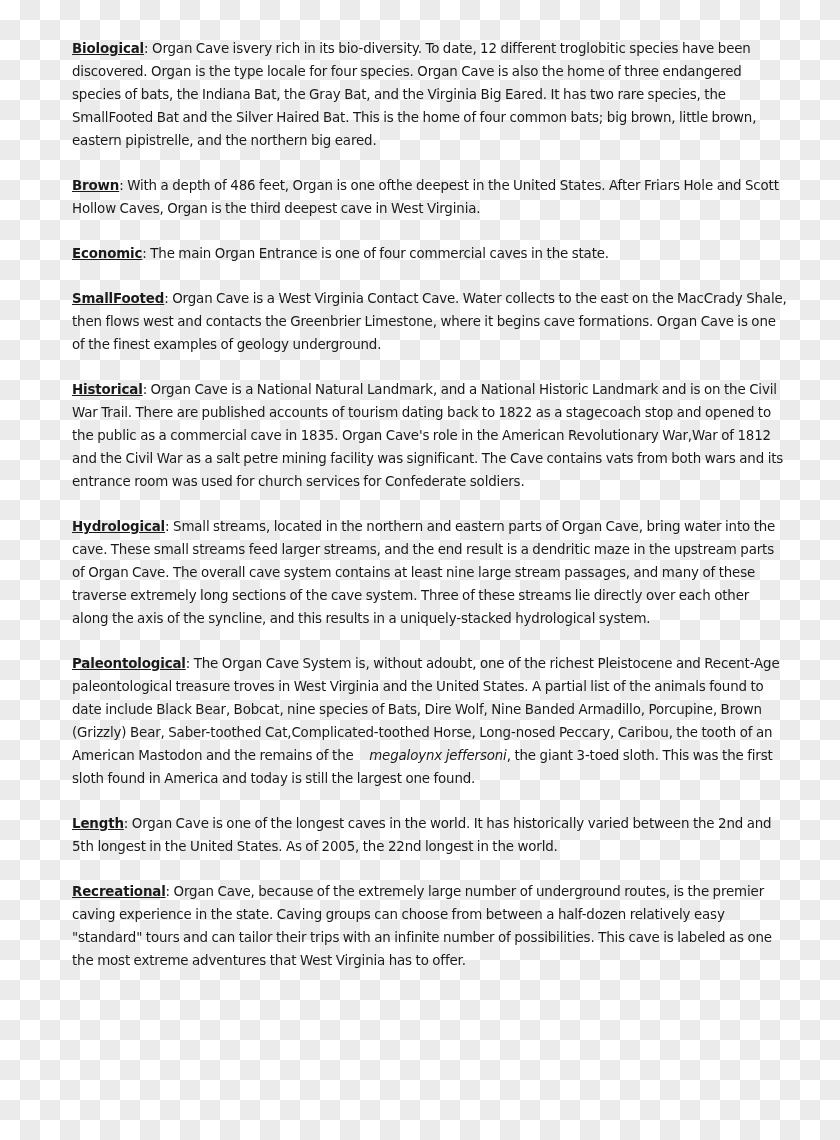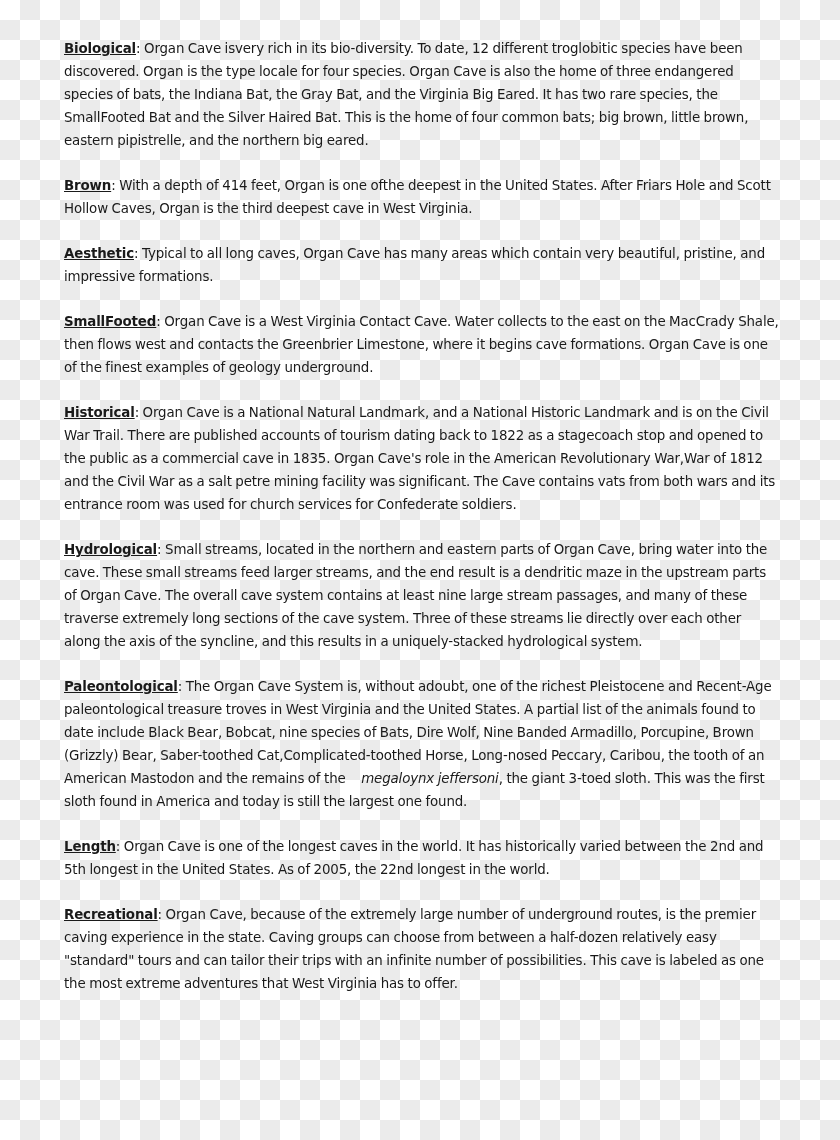--- a/index.html
+++ b/index.html
@@ -14,21 +14,21 @@
       background-image:
         linear-gradient(45deg, transparent 0, transparent 0),
         conic-gradient(#ebebeb 0 25%, #ffffff 0 50%, #ebebeb 0 75%, #ffffff 0);
       background-size: 40px 40px;
       background-position: 0 0;
       font-family: "DejaVu Sans", sans-serif;
       color: #1a1a1a;
     }
     .doc {
       position: absolute;
-      left: 64px;
+      left: 72px;
       top: 37px;
       width: 716px;
     }
     .para {
       margin: 0 0 22px 0;
       font-size: 13.4px;
       line-height: 23px;
       letter-spacing: -0.15px;
       word-spacing: -0.5px;
     }
@@ -44,27 +44,27 @@
 </head>
 <body>
 
 <div class="doc">
 
   <p class="para">
     <span class="heading">Biological</span><span>: </span><span>Organ Cave isvery rich in its bio-diversity. To date, 12 different troglobitic species have been discovered. Organ is the type locale for four species. Organ Cave is also the home of three endangered species of bats, the Indiana Bat, the Gray Bat, and the Virginia Big Eared.  It has two rare species, the SmallFooted  Bat and the Silver Haired Bat.  This is the home of four common bats; big brown, little brown, eastern pipistrelle, and the northern big eared.</span>
   </p>
 
   <p class="para">
-    <span class="heading">Brown</span><span>: </span><span>With a depth of 414 feet, Organ is one ofthe deepest in the United States. After Friars Hole and Scott Hollow Caves, Organ is the third deepest cave in West Virginia.</span>
+    <span class="heading">Brown</span><span>: </span><span>With a depth of 486 feet, Organ is one ofthe deepest in the United States. After Friars Hole and Scott Hollow Caves, Organ is the third deepest cave in West Virginia.</span>
   </p>
 
+  <p class="para">
+    <span class="heading">Economic</span><span>: </span><span>The main Organ Entrance is one of four commercial caves in the state.</span>
+  </p>
 
-  <p class="para">
-    <span class="heading">Aesthetic</span><span>: </span><span>Typical to all long caves, Organ Cave has many areas which contain very beautiful, pristine, and impressive formations.</span>
-  </p>
 
   <p class="para">
     <span class="heading">SmallFooted</span><span>: </span><span>Organ Cave is a West Virginia Contact Cave. Water collects to the east on the MacCrady Shale, then flows west and contacts the Greenbrier Limestone, where it begins cave formations. Organ Cave is one of the finest examples of geology underground.</span>
   </p>
 
   <p class="para">
     <span class="heading">Historical</span><span>: </span><span>Organ Cave is a National Natural Landmark, and a National Historic Landmark and is on the Civil War Trail. There are published accounts of tourism dating back to 1822 as a stagecoach stop and opened to the public as a commercial cave in 1835. Organ Cave's role in the American Revolutionary War,War of 1812 and the Civil War as a salt petre mining facility was significant. The Cave contains vats from both wars and its entrance room was used for church services for Confederate soldiers.</span>
   </p>
 
   <p class="para">

